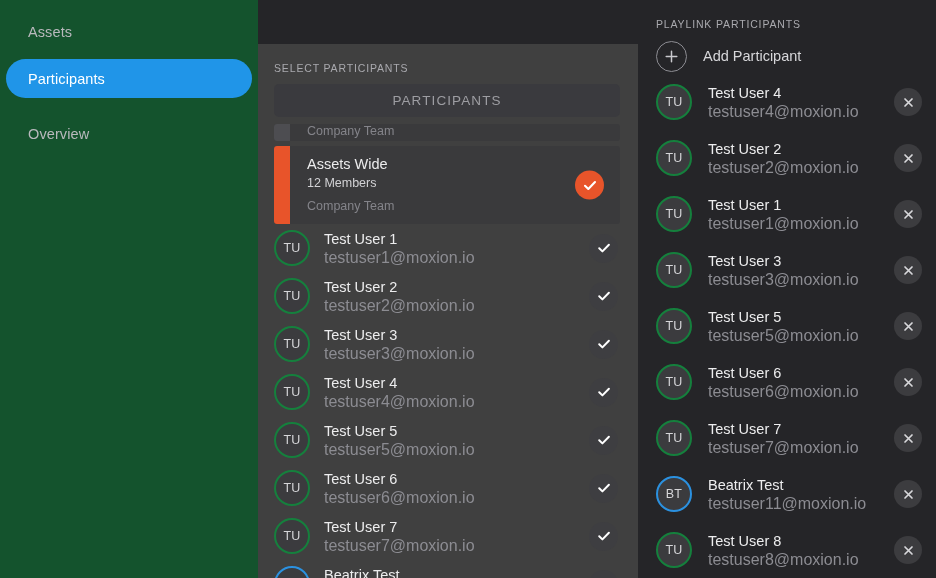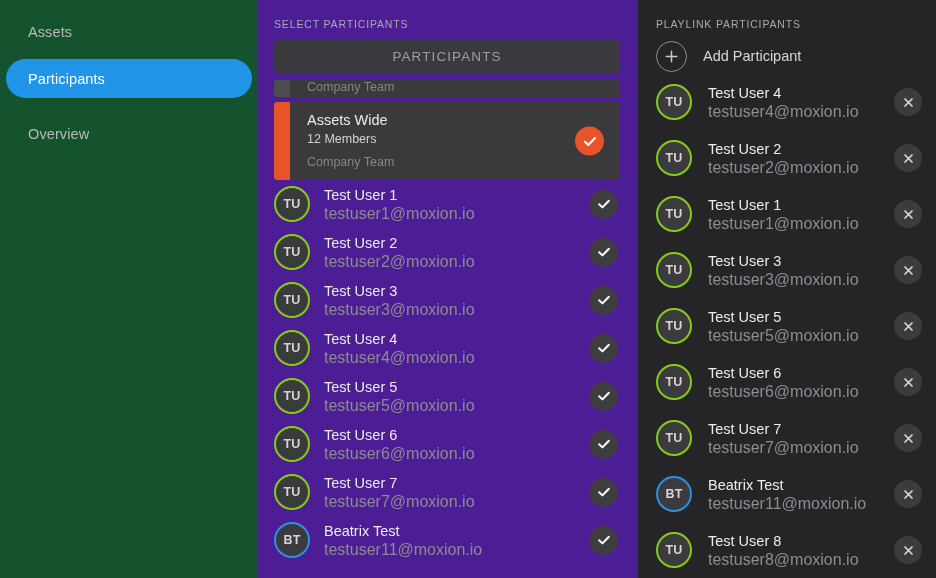--- a/index.html
+++ b/index.html
@@ -44,22 +44,23 @@
     background: #2095e8;
     color: #ffffff;
   }
   .nav-gap { height: 8px; }
 
   
   .mid {
     flex: 0 0 380px;
     width: 380px;
     position: relative;
-    background: #4c1d95;
+    background: #404040;
     overflow: hidden;
+    margin-top: 44px;
   }
   .section-label {
     font-size: 10.5px;
     letter-spacing: .85px;
     color: #a9a9ae;
     padding: 18px 0 0 16px;
     text-transform: uppercase;
   }
   .toggle-row {
     display: flex;
@@ -159,30 +160,29 @@
   .person-row {
     height: 48px;
     display: flex;
     align-items: center;
     position: relative;
   }
   .avatar {
     width: 36px; height: 36px;
     flex: 0 0 36px;
     border-radius: 50%;
-    border: 2px solid #84cc16;
+    border: 2px solid #15803d;
     background: #3b3b3e;
     display: flex;
     align-items: center;
     justify-content: center;
     font-size: 12.5px;
     color: #d6d6d9;
     box-sizing: border-box;
     letter-spacing: .2px;
-    font-weight: bold;
   }
   .avatar.blue { border-color: #2b91e0; }
   .person-text {
     margin-left: 14px;
     flex: 1 1 auto;
     min-width: 0;
   }
   .person-name {
     font-size: 14.5px;
     color: #ededee;

